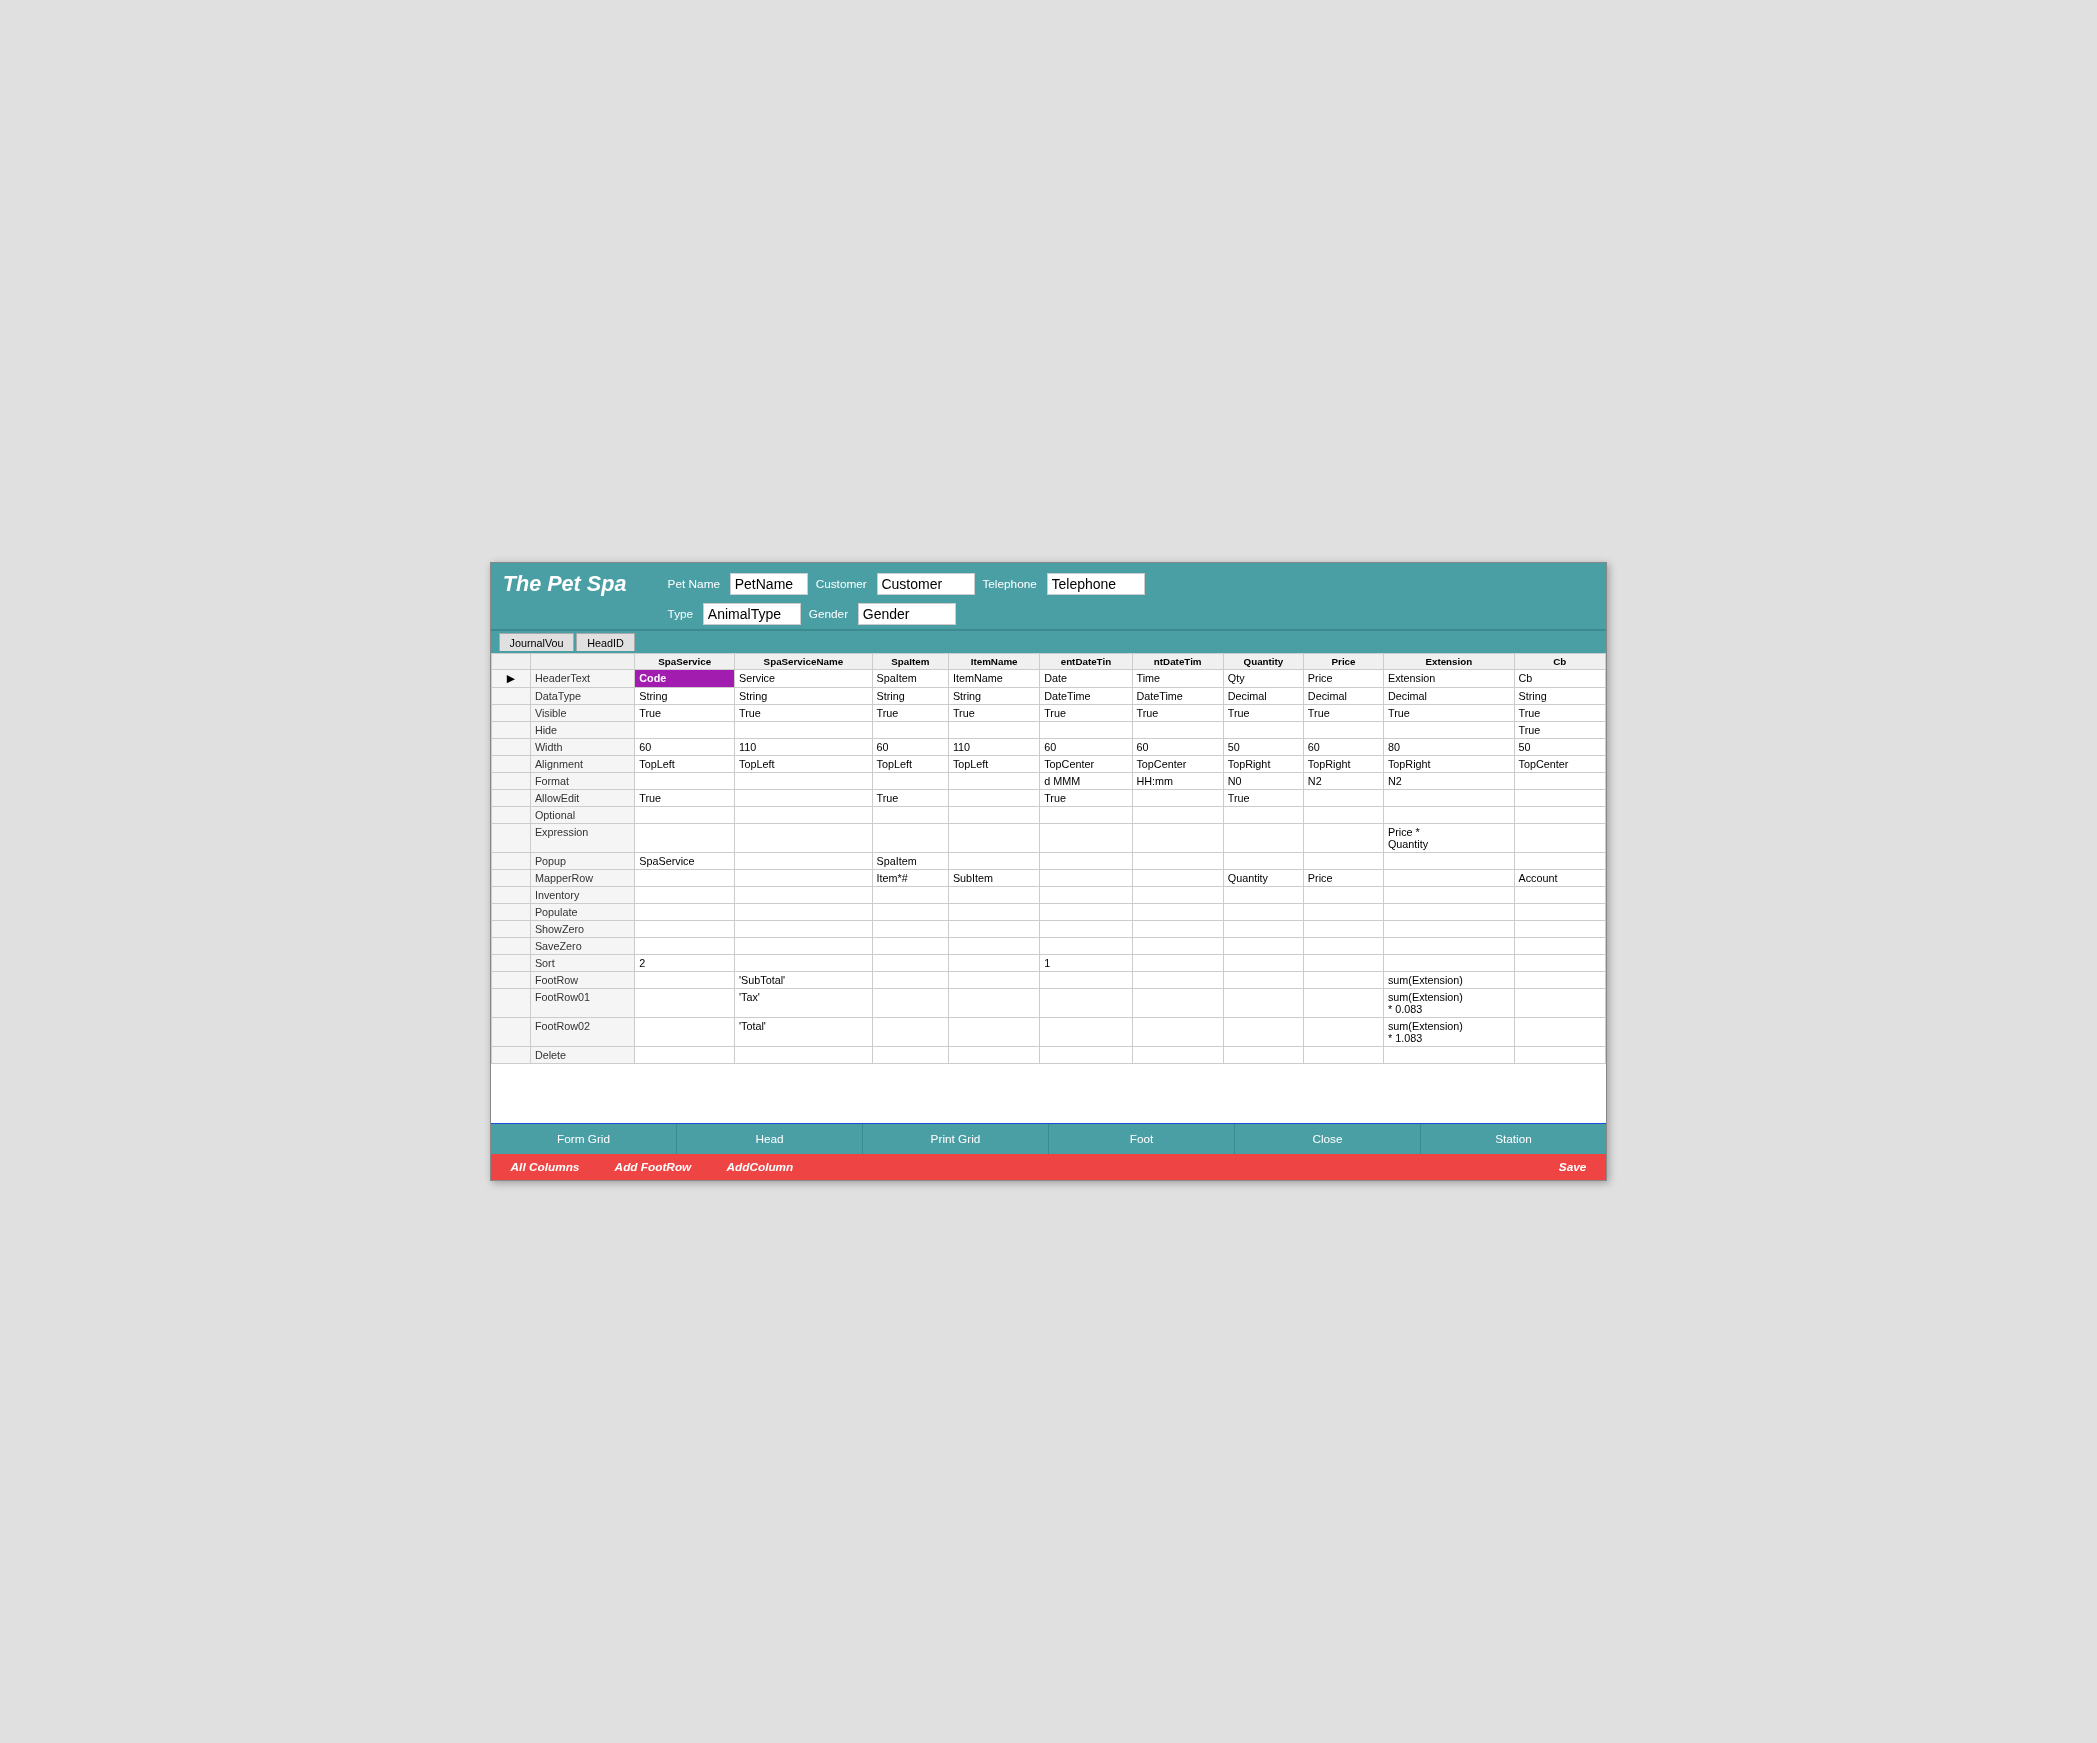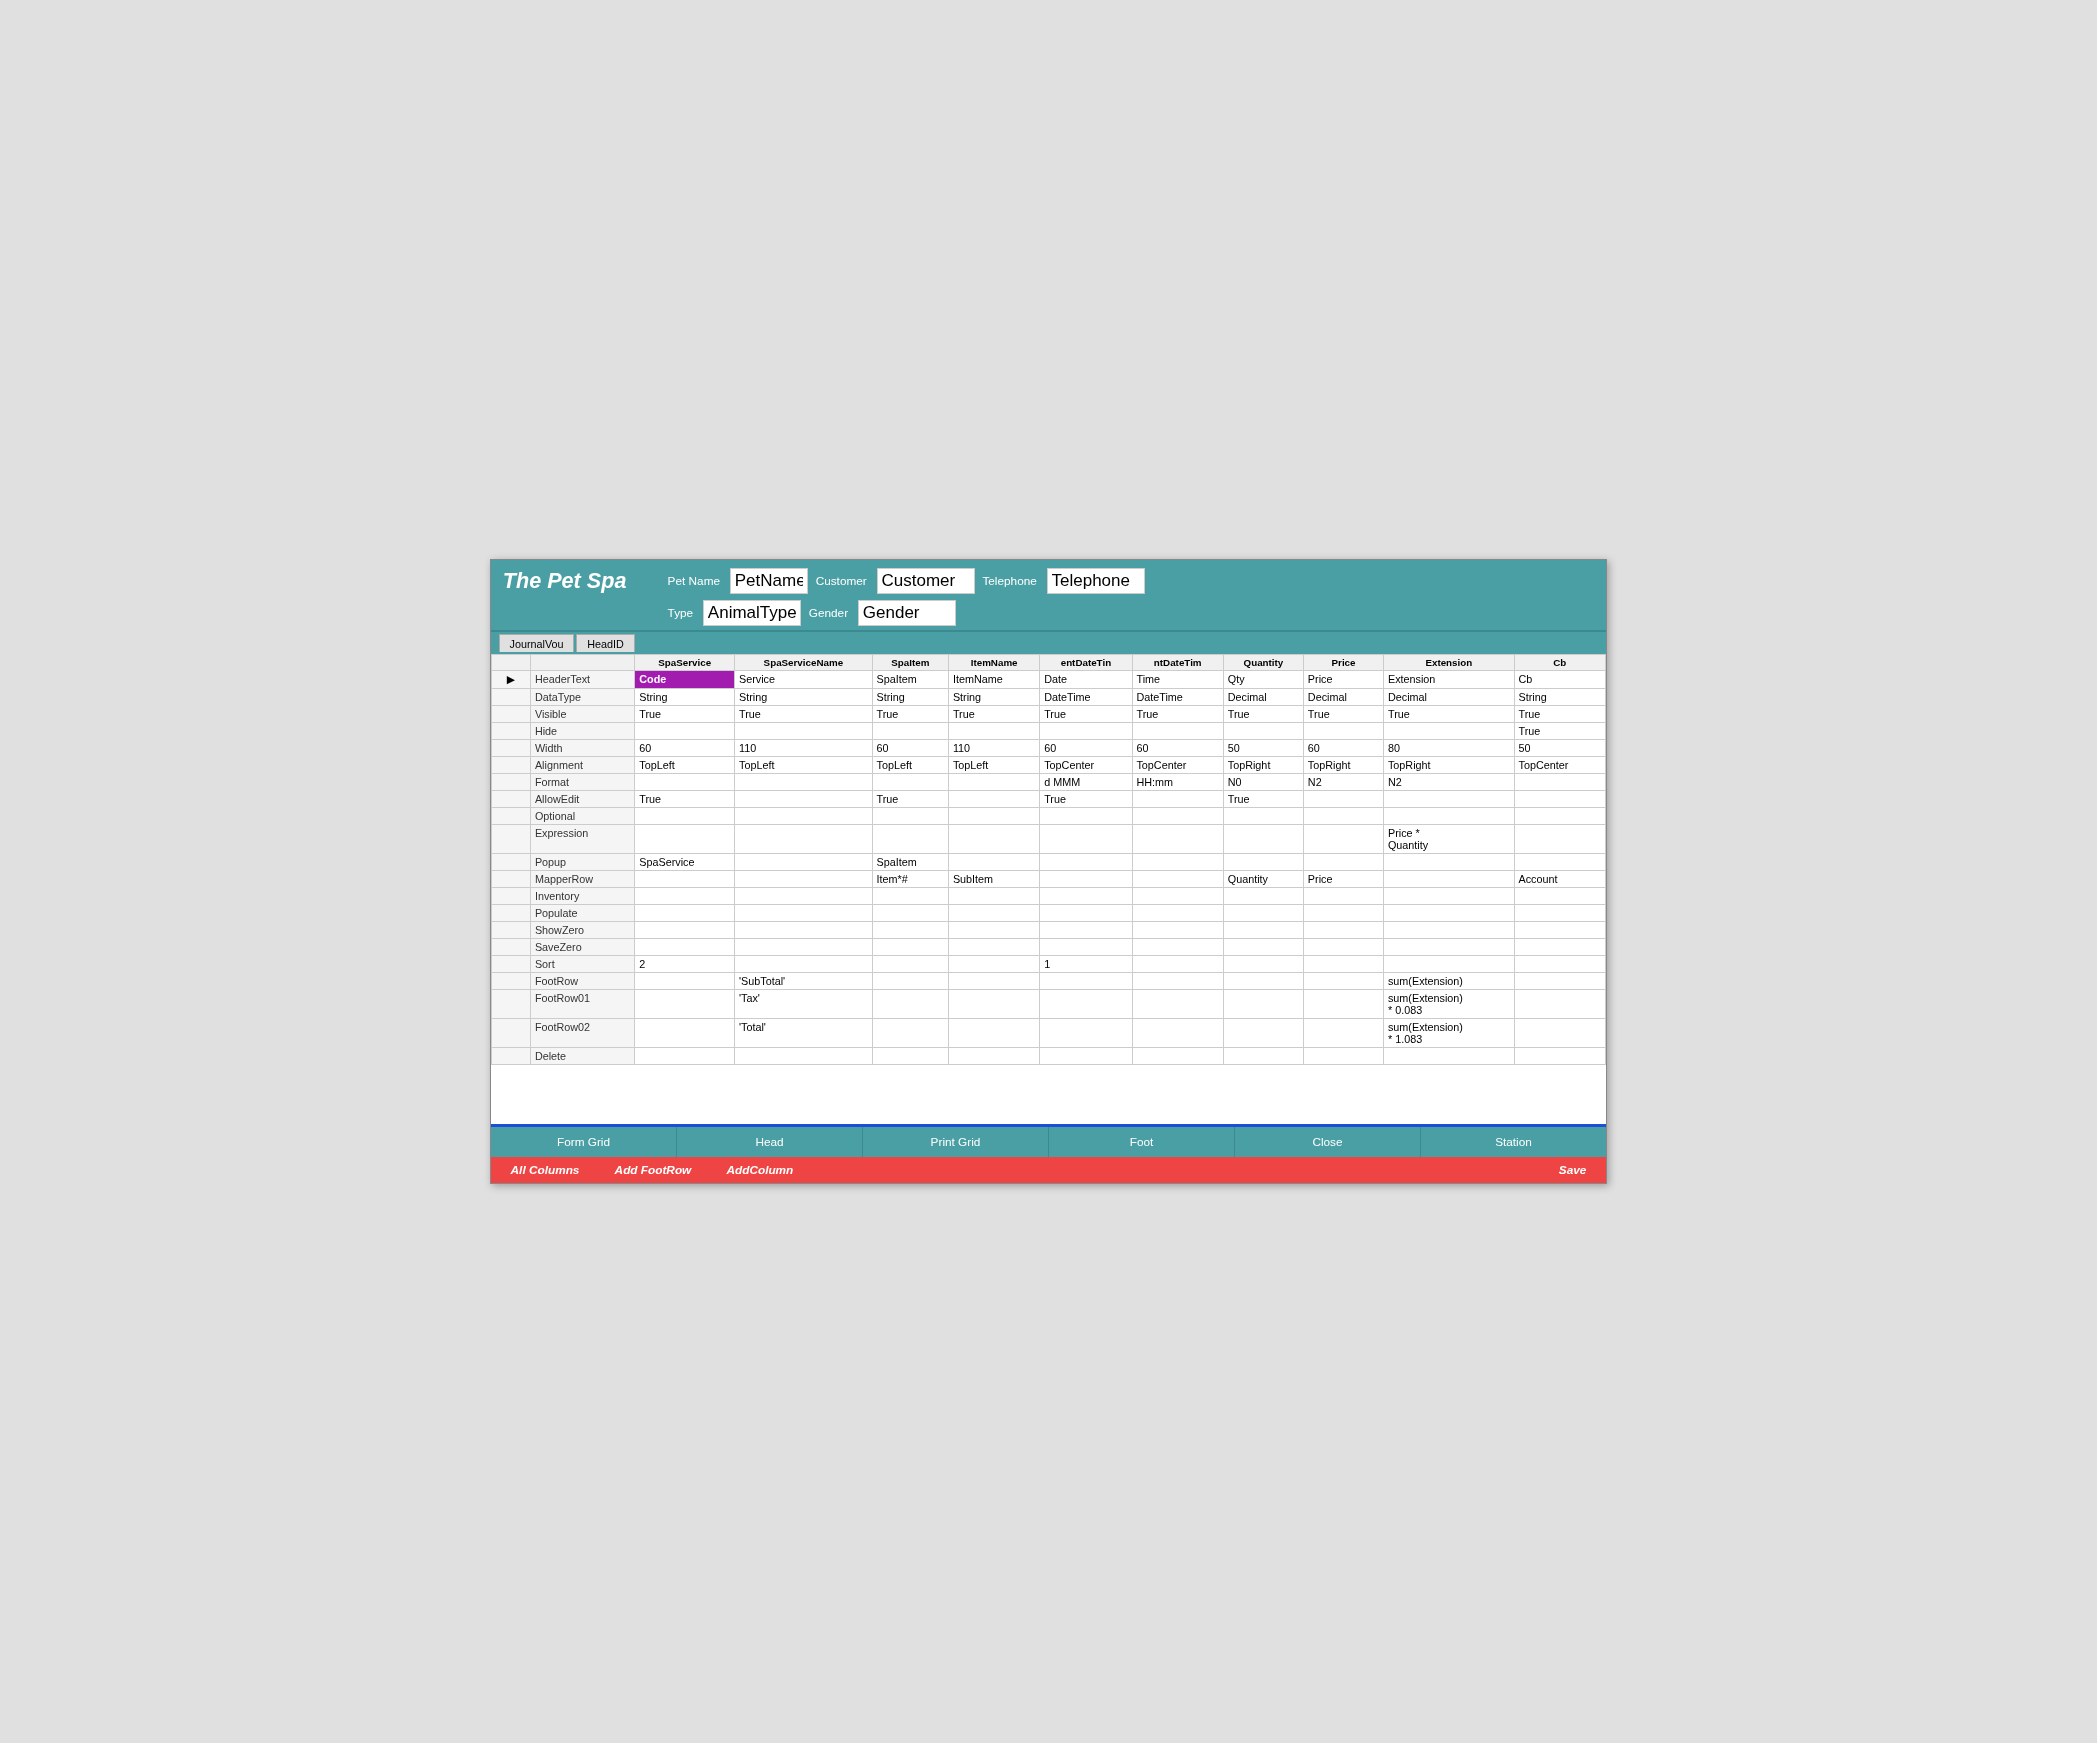--- a/index.html
+++ b/index.html
@@ -3,39 +3,39 @@
   <meta charset="utf-8">
   <style>
     * { box-sizing: border-box; margin: 0; padding: 0; font-family: Arial, sans-serif; font-size: 11.8px; }
     body { background: #e0e0e0; display: flex; justify-content: center; align-items: center; min-height: 100vh; }
     .window { width: 1117px; background: #fff; border: 1px solid #888; box-shadow: 2px 2px 7.8px rgba(0,0,0,0.3); }
     .title-bar { background: #4a9fa5; color: white; padding: 7.8px 11.8px; font-size: 13.7px; font-weight: bold; }
     .header-area { background: #4a9fa5; padding: 7.8px 11.8px 3.9px 11.8px; }
     .header-row1 { display: flex; align-items: center; gap: 7.8px; margin-bottom: 5.9px; }
     .app-title { color: white; font-size: 21.6px; font-style: italic; font-weight: bold; width: 157px; }
     .field-label { color: white; font-size: 11.8px; margin-right: 2px; }
-    .field-input { background: white; border: 1px solid #ccc; padding: 2px 3.9px; font-size: 17px; }
+    .field-input { background: white; border: 1px solid #ccc; padding: 2px 3.9px; font-size: 14px; }
     .field-input.petname { width: 78px; }
     .field-input.customer { width: 98px; }
     .field-input.telephone { width: 98px; }
     .field-input.animaltype { width: 98px; }
     .field-input.gender { width: 98px; }
     .header-row2 { display: flex; align-items: center; gap: 7.8px; }
     .tab-bar { display: flex; background: #4a9fa5; padding: 0 11.8px; border-bottom: 2px solid #3a8a90; }
     .tab { background: #e0e0e0; border: 1px solid #aaa; border-bottom: none; padding: 2.9px 9.8px; cursor: pointer; font-size: 10.8px; margin-right: 2px; }
     .main-content { background: #fff; }
     .grid-wrapper { overflow-x: auto; }
     table.params { border-collapse: collapse; width: 100%; }
     table.params th, table.params td { border: 1px solid #ccc; padding: 2px 3.9px; white-space: nowrap; font-size: 10.8px; vertical-align: top; min-width: 39px; }
     table.params th { background: #f0f0f0; text-align: center; font-weight: bold; font-size: 9.8px; }
     table.params tr:first-child th { background: #f0f0f0; }
     .row-label { background: #f5f5f5; font-weight: normal; text-align: left; color: #333; min-width: 78px; }
     .cell-selected { background: #a21caf; color: white; font-weight: bold; }
     .arrow-cell { width: 13.7px; text-align: center; background: #f5f5f5; }
-    .footer-tabs { display: flex; background: #4a9fa5; border-top: 3px solid #1d4ed8; }
+    .footer-tabs { display: flex; background: #4a9fa5; border-top: 1px solid #1d4ed8; }
     .footer-tab { flex: 1; text-align: center; padding: 7.8px 3.9px; color: white; cursor: pointer; border-right: 1px solid #3a8a90; font-size: 11.8px; }
     .footer-tab:last-child { border-right: none; }
     .bottom-bar { display: flex; align-items: center; background: #ef4444; padding: 3.9px 11.8px; gap: 19.6px; }
     .bottom-btn { color: white; font-style: italic; font-weight: bold; cursor: pointer; font-size: 11.8px; padding: 2px 7.8px; }
     .bottom-btn.save { margin-left: auto; }
     .spacer-row { height: 59px; }
   </style>
 </head>
 <body>
 

